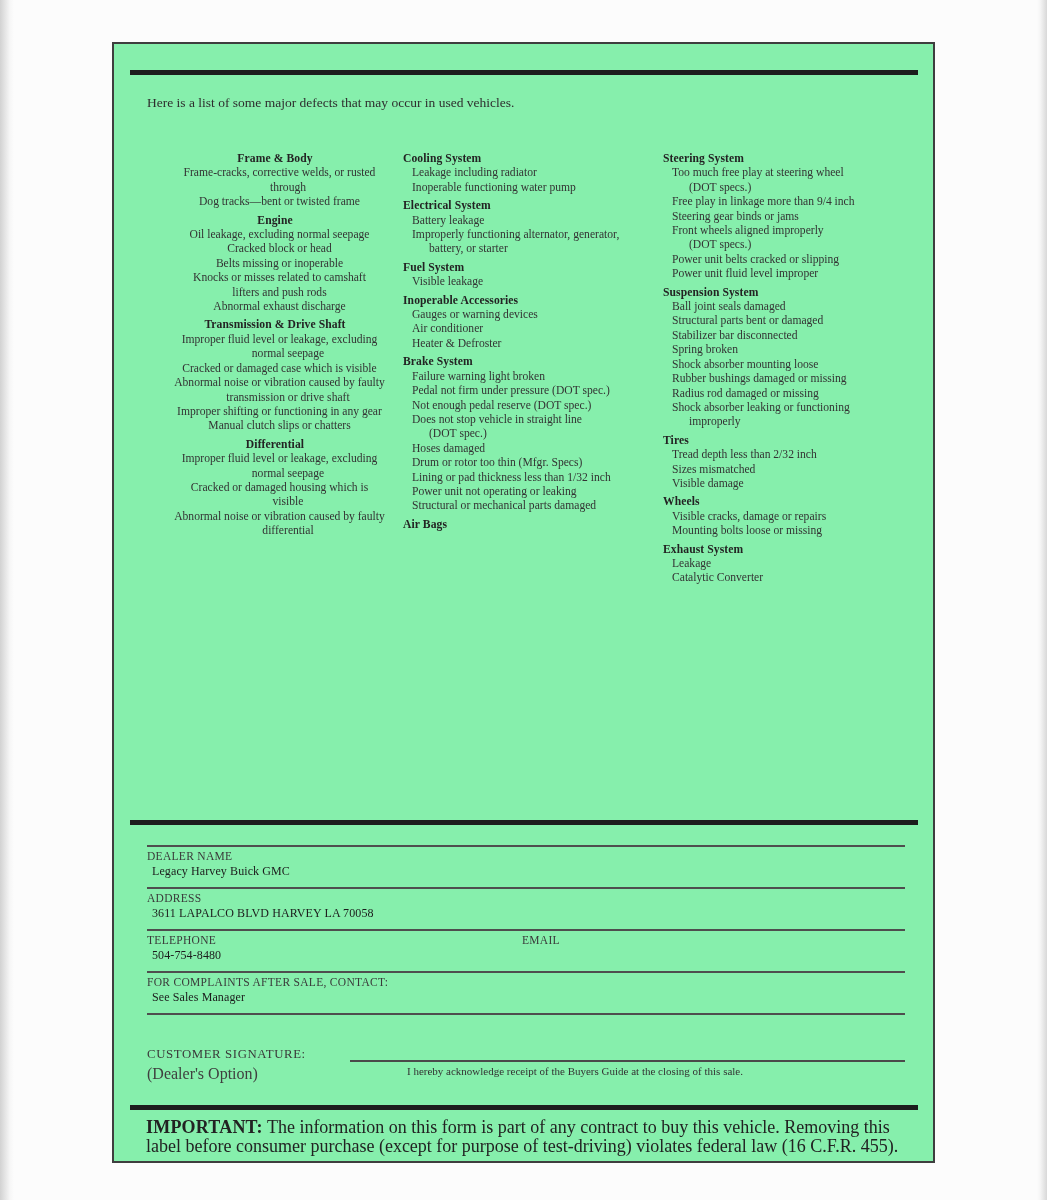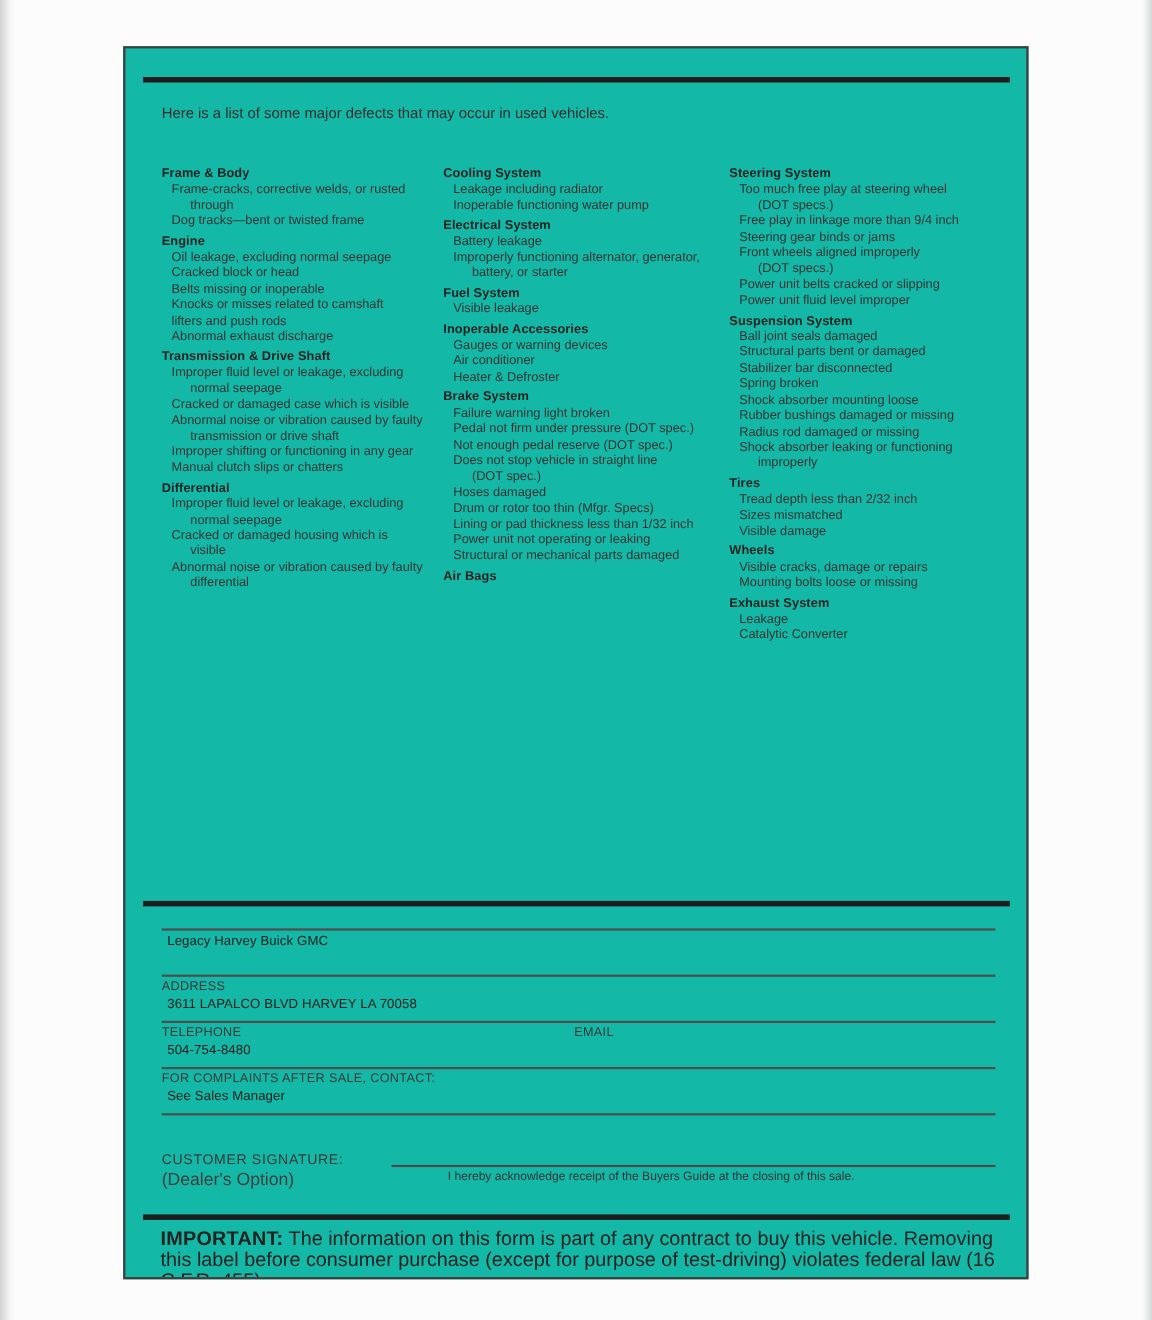--- a/index.html
+++ b/index.html
@@ -9,29 +9,29 @@
     font-family:"Liberation Sans",sans-serif;
     color:#2d2d2d;
     -webkit-font-smoothing:antialiased;
   }
   .edge{position:absolute;top:0;bottom:0;width:14px;}
   .edge.left{left:0;background:linear-gradient(to right,#d2d2d2,#f6f6f6 70%,#fcfcfc);}
   .edge.right{right:0;width:10px;background:linear-gradient(to left,#d8d8d8,#f6f6f6 70%,#fcfcfc);}
 
   .doc{
     position:absolute;left:112px;top:42px;width:819px;height:1117px;
-    border:2px solid #3e3e3e;background:#14b8a6;box-sizing:content-box;overflow:hidden;
+    border:2px solid #3e3e3e;background:#86efac;box-sizing:content-box;overflow:hidden;font-family:Liberation Serif, serif;
   }
   .rule{height:5px;background:#1d1d1d;margin:0 15px 0 16px;}
   .rule.top{margin-top:26px;}
   .intro{margin:20px 0 0 33px;font-size:13.5px;color:#2e2e2e;}
 
   .columns{display:flex;margin:37px 14px 0 33px;height:672px;box-sizing:border-box;align-items:flex-start;}
   .col{box-sizing:border-box;}
-  .col1{width:256px;}
+  .col1{width:256px;text-align:center;}
   .col2{width:260px;}
   .col3{flex:1;}
   .sec-title{font-weight:bold;font-size:11.6px;color:#232323;margin-top:4px;line-height:14.4px;letter-spacing:.1px;}
   .item{font-size:11.6px;line-height:14.4px;color:#333;padding-left:9px;white-space:nowrap;}
   .item.cont{padding-left:26px;}
 
   .fields{margin:20px 28px 0 33px;}
   .field-row{border-top:2px solid #4e4e4e;height:42px;box-sizing:border-box;}
   .labels{display:flex;}
   .f-label{font-size:11.5px;color:#3a3a3a;padding-top:3px;letter-spacing:.3px;}
@@ -150,20 +150,21 @@
         <div class="sec-title">Exhaust System</div>
         <div class="item">Leakage</div>
         <div class="item">Catalytic Converter</div>
       </div>
     </div>
 
   <div class="rule"></div>
 
   <div class="fields">
     <div class="field-row">
+      <div class="f-label">DEALER NAME</div>
       <div class="f-value">Legacy Harvey Buick GMC</div>
     </div>
     <div class="field-row">
       <div class="f-label">ADDRESS</div>
       <div class="f-value">3611 LAPALCO BLVD HARVEY LA 70058</div>
     </div>
     <div class="field-row">
       <div class="labels">
         <div class="f-label label-cell">TELEPHONE</div>
         <div class="f-label email">EMAIL</div>

